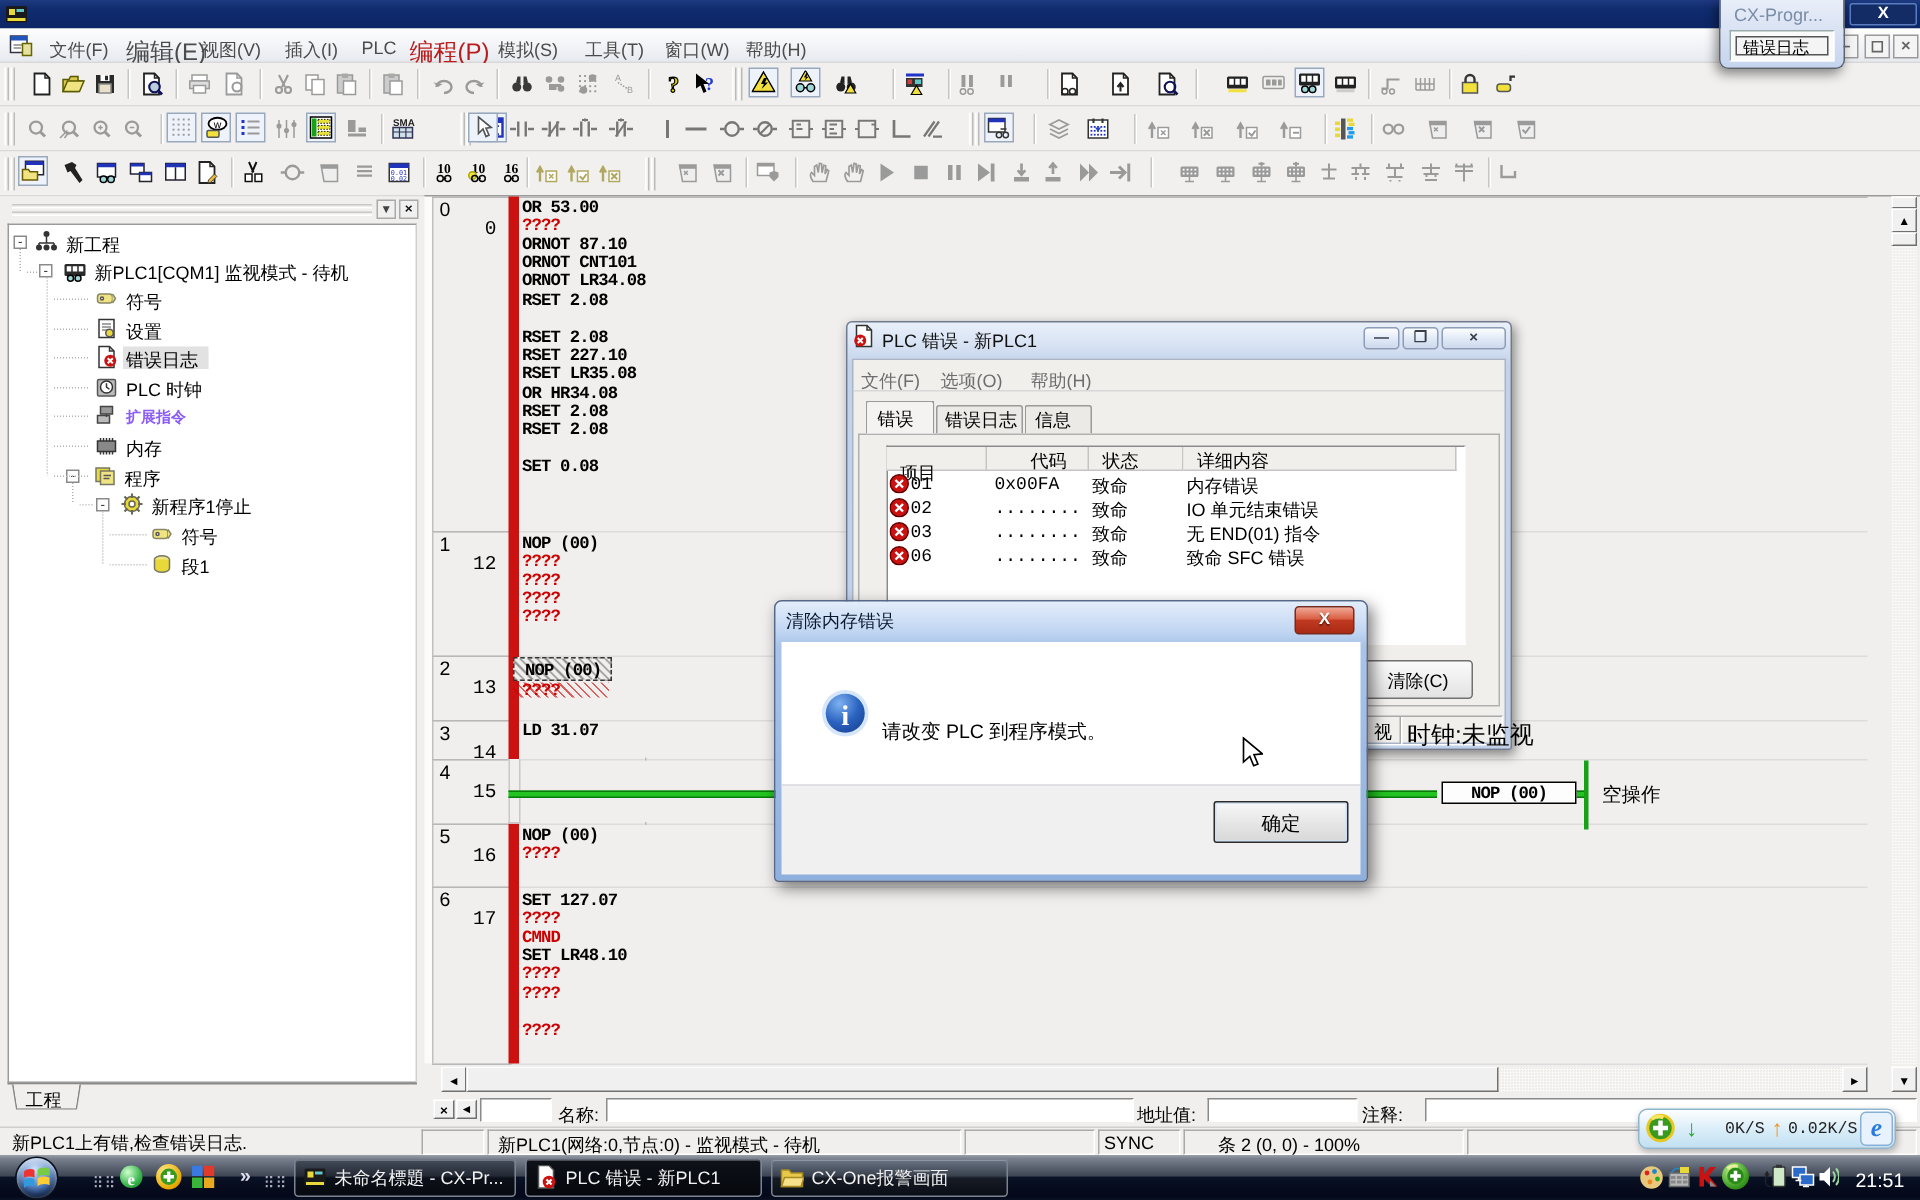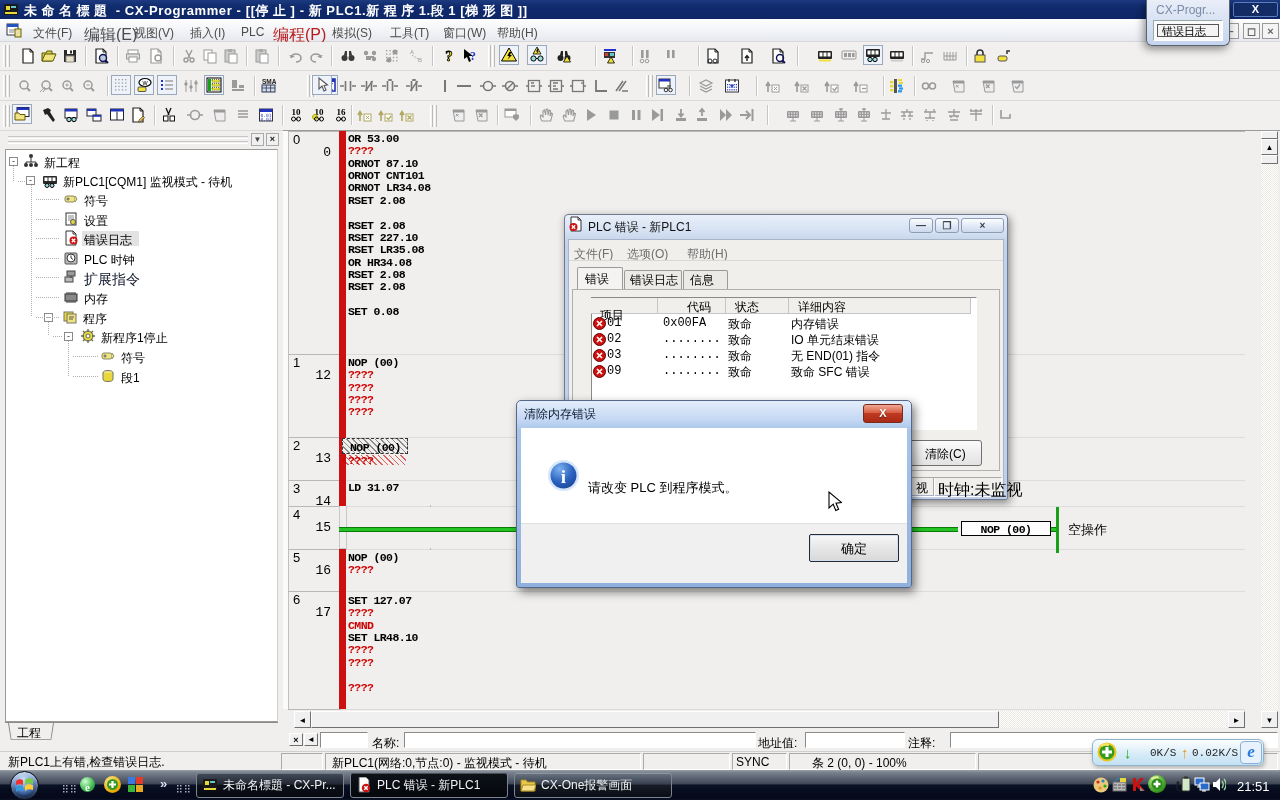--- a/index.html
+++ b/index.html
@@ -10,21 +10,20 @@
 .btn3{border:1px solid;border-color:#fff #707070 #707070 #fff;background:#f0f0f0;}
 </style></head><body>
 <div id="s">
 <div style="left:0px;top:0px;width:1280px;height:19px;background:linear-gradient(180deg,#1d3a80 0%,#112d6f 30%,#0e286a 65%,#0d2765 100%);"></div>
 <div style="left:3px;top:2px;width:16px;height:15px;"><svg width="16" height="15" viewBox="0 0 16 15">
         <rect x="1" y="2" width="14" height="11" rx="1" fill="#1a1a1a"></rect>
         <rect x="3" y="4" width="4" height="4" fill="#e8d83a"></rect>
         <rect x="8" y="4" width="5" height="2" fill="#60c8c8"></rect>
         <rect x="2" y="10" width="12" height="2" fill="#e8d83a"></rect>
       </svg></div>
-<div style="left:24px;top:2px;font-size:13px;color:#fff;white-space:nowrap;font-weight:bold;letter-spacing:.6px;"><span class="zh">未命名標題</span> - CX-Programmer - [[<span class="zh">停止</span>] - <span class="zh">新</span>PLC1.<span class="zh">新程序</span>1.<span class="zh">段</span>1 [<span class="zh">梯形图</span>]]</div>
 <div style="left:1233px;top:2px;width:45px;height:15px;background:#132c66;border:1px solid #5a7cc0;border-radius:2px;color:#fff;font-weight:bold;font-size:11px;text-align:center;line-height:13px;">X</div>
 <div style="left:0px;top:19px;width:1280px;height:23px;background:linear-gradient(180deg,#fefefe,#eef0f4 70%,#e6e9ef);border-bottom:1px solid #d8d8d8;"></div>
 <div style="left:6px;top:23px;width:16px;height:15px;"><svg width="16" height="15" viewBox="0 0 16 15">
         <rect x="1" y="1" width="11" height="11" fill="#fff" stroke="#334"></rect>
         <rect x="1" y="1" width="11" height="3" fill="#25b"></rect>
         <path d="M3 7h7M3 9h5" stroke="#888"></path>
         <rect x="9" y="6" width="6" height="8" fill="#e8e0a0" stroke="#660"></rect>
       </svg></div>
 <div style="left:33px;top:25px;font-size:12px;color:#4c4c4c;white-space:nowrap;">文件(F)</div>
 <div style="left:84px;top:25px;font-size:16px;color:#4c4c4c;white-space:nowrap;">编辑(E)</div>
@@ -755,21 +754,21 @@
         <rect x="2" y="3" width="12" height="11" rx="1" fill="#bbb" stroke="#555"></rect>
         <circle cx="8" cy="8" r="4" fill="#fff" stroke="#333"></circle>
         <path d="M8 5.5V8l2 1.5" stroke="#333" fill="none"></path>
       </svg></div>
 <div style="left:84px;top:252px;font-size:12px;color:#000;white-space:nowrap;">PLC 时钟</div>
 <div style="left:63px;top:269px;width:16px;height:16px;"><svg width="16" height="16" viewBox="0 0 16 16">
         <rect x="4" y="2" width="8" height="5" fill="#999" stroke="#444"></rect>
         <rect x="2" y="8" width="8" height="5" fill="#bbb" stroke="#444"></rect>
         <path d="M8 7v2" stroke="#444"></path>
       </svg></div>
-<div style="left:84px;top:271px;font-size:14px;color:#0f172a;white-space:nowrap;">扩展指令</div>
+<div style="left:84px;top:271px;font-size:10px;color:#8b5cf6;white-space:nowrap;font-weight:bold;">扩展指令</div>
 <div style="left:63px;top:289px;width:16px;height:16px;"><svg width="16" height="16" viewBox="0 0 16 16">
         <rect x="2" y="5" width="12" height="7" fill="#888" stroke="#333"></rect>
         <path d="M4 3v2M6 3v2M8 3v2M10 3v2M12 3v2M4 12v2M6 12v2M8 12v2M10 12v2M12 12v2" stroke="#333"></path>
       </svg></div>
 <div style="left:84px;top:291px;font-size:12px;color:#000;white-space:nowrap;">内存</div>
 <div style="left:44px;top:313px;width:9px;height:9px;background:#fff;border:1px solid #8a8a8a;font-size:9px;line-height:7px;text-align:center;color:#333;">-</div>
 <div style="left:62px;top:309px;width:16px;height:16px;"><svg width="16" height="16" viewBox="0 0 16 16">
         <rect x="2" y="3" width="9" height="9" fill="#e8d83a" stroke="#776"></rect>
         <rect x="5" y="5" width="9" height="9" fill="#f0e482" stroke="#776"></rect>
         <path d="M7 8h5M7 10h4" stroke="#555"></path>
@@ -975,21 +974,21 @@
         <path d="M4 4l5 5M9 4L4 9" stroke="#fff" stroke-width="1.6"></path>
       </svg></div>
 <div class="mono" style="left:607px;top:348px;font-size:12px;color:#000;white-space:nowrap;">03</div>
 <div class="mono" style="left:663px;top:348px;font-size:12px;color:#000;white-space:nowrap;">........</div>
 <div style="left:728px;top:348px;font-size:12px;color:#000;white-space:nowrap;">致命</div>
 <div style="left:791px;top:348px;font-size:12px;color:#000;white-space:nowrap;">无 END(01) 指令</div>
 <div style="left:593px;top:364px;width:13px;height:13px;"><svg width="13" height="13" viewBox="0 0 13 13">
         <circle cx="6.5" cy="6.5" r="6" fill="#cc1111" stroke="#600"></circle>
         <path d="M4 4l5 5M9 4L4 9" stroke="#fff" stroke-width="1.6"></path>
       </svg></div>
-<div class="mono" style="left:607px;top:364px;font-size:12px;color:#000;white-space:nowrap;">09</div>
+<div class="mono" style="left:607px;top:364px;font-size:12px;color:#000;white-space:nowrap;">06</div>
 <div class="mono" style="left:663px;top:364px;font-size:12px;color:#000;white-space:nowrap;">........</div>
 <div style="left:728px;top:364px;font-size:12px;color:#000;white-space:nowrap;">致命</div>
 <div style="left:791px;top:364px;font-size:12px;color:#000;white-space:nowrap;">致命 SFC 错误</div>
 <div style="left:907px;top:440px;width:75px;height:26px;background:linear-gradient(#fbfbfb,#e2e2e2);border:1px solid #707070;border-radius:3px;"></div>
 <div style="left:925px;top:446px;font-size:12px;color:#000;white-space:nowrap;">清除(C)</div>
 <div style="left:570px;top:477px;width:432px;height:20px;border:1px solid;border-color:#aaa #fff #fff #aaa;"></div>
 <div style="left:916px;top:480px;font-size:12px;color:#000;white-space:nowrap;">视</div>
 <div style="left:933px;top:478px;width:1px;height:18px;border-left:1px solid #aaa;border-right:1px solid #fff;"></div>
 <div style="left:938px;top:480px;font-size:16px;color:#000;white-space:nowrap;">时钟:未监视</div>
 <div style="left:516px;top:400px;width:396px;height:188px;background:linear-gradient(180deg,#e3edfb 0%,#c4d8f3 10%,#a8c4e9 16%,#8fb0dd 100%);border:1px solid #56688a;border-radius:5px 5px 3px 3px;box-shadow:3px 4px 10px rgba(0,0,0,.5);"></div>

